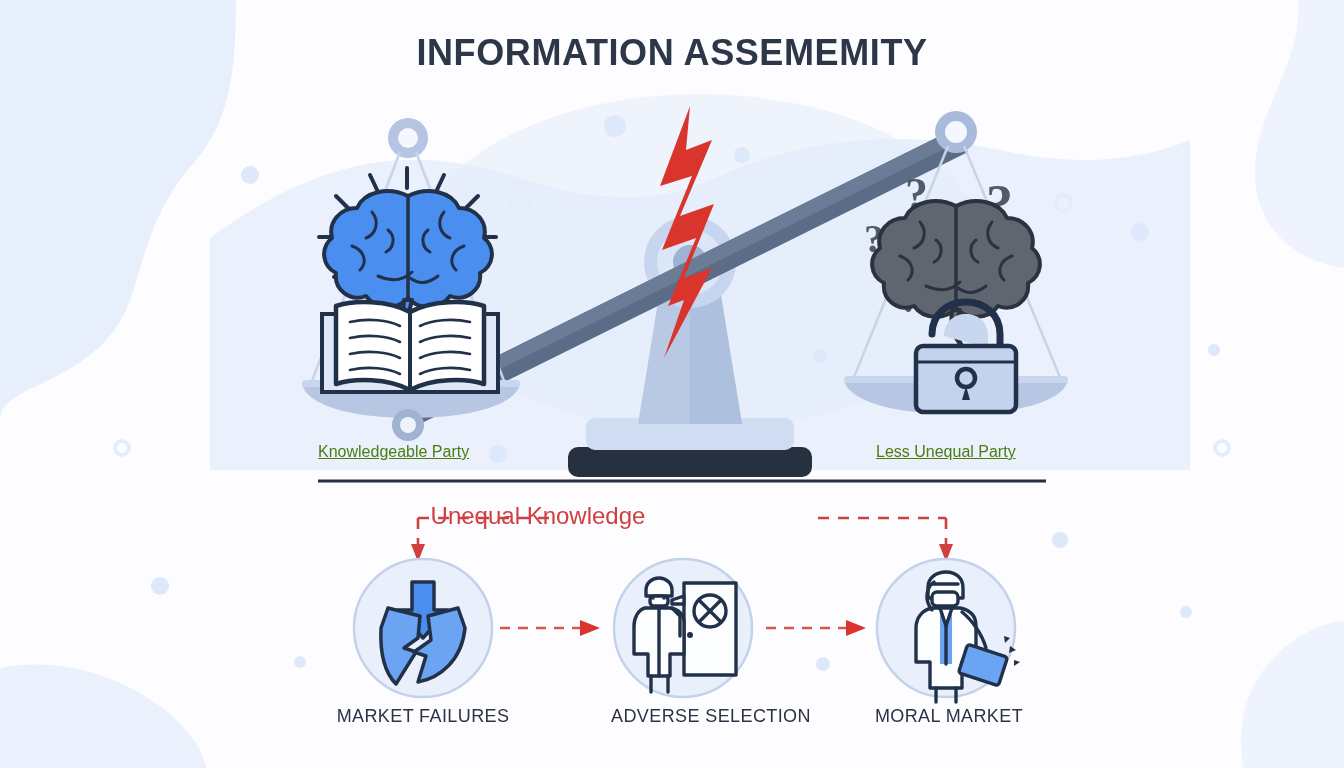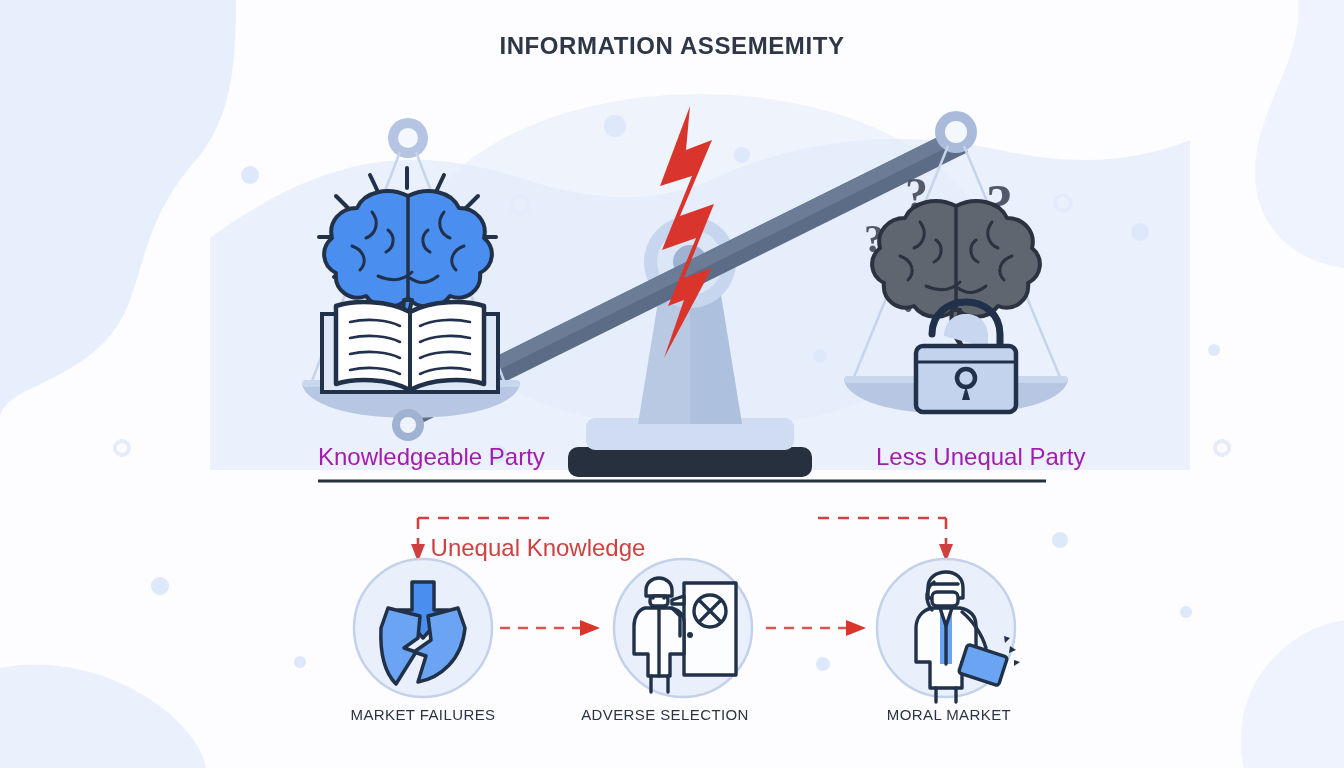--- a/index.html
+++ b/index.html
@@ -10,40 +10,40 @@
     position:relative;
   }
   #stage{position:absolute;left:0;top:0;width:1344px;height:768px;}
   #bg{position:absolute;left:0;top:0;width:1344px;height:768px;}
   #art{position:absolute;left:0;top:0;width:1344px;height:768px;}
 
   .txt{position:absolute;color:#2b3445;white-space:nowrap;}
 
   #title{
     left:0;top:32px;width:1344px;text-align:center;
-    font-size:24px;font-weight:700;letter-spacing:.6px;
+    font-size:36px;font-weight:700;letter-spacing:.6px;
     color:#2e3748;
   }
   .party-label{
-    font-size:24px;color:#a21caf;top:443px;
+    font-size:16px;color:#4d7c0f;top:443px;text-decoration:underline;
   }
   #label-left{left:318px;}
   #label-right{left:876px;}
 
   #unequal{
     left:0;top:502px;width:1076px;text-align:center;
-    font-size:24px;color:#cf4040;margin-top:32px;
+    font-size:24px;color:#cf4040;
   }
 
   .cat-label{
-    top:706px;font-size:15px;letter-spacing:.4px;color:#2b3445;
+    top:706px;font-size:18px;letter-spacing:.4px;color:#2b3445;
     text-align:center;width:260px;
   }
   #cat-0{left:293px;}
-  #cat-1{left:535px;}
+  #cat-1{left:581px;}
   #cat-2{left:819px;}
 </style>
 </head>
 <body>
 
 <div id="stage">
 
   <svg id="bg" viewBox="0 0 1344 768">
     <rect x="0" y="0" width="1344" height="768" fill="#fdfdff"></rect>
 

